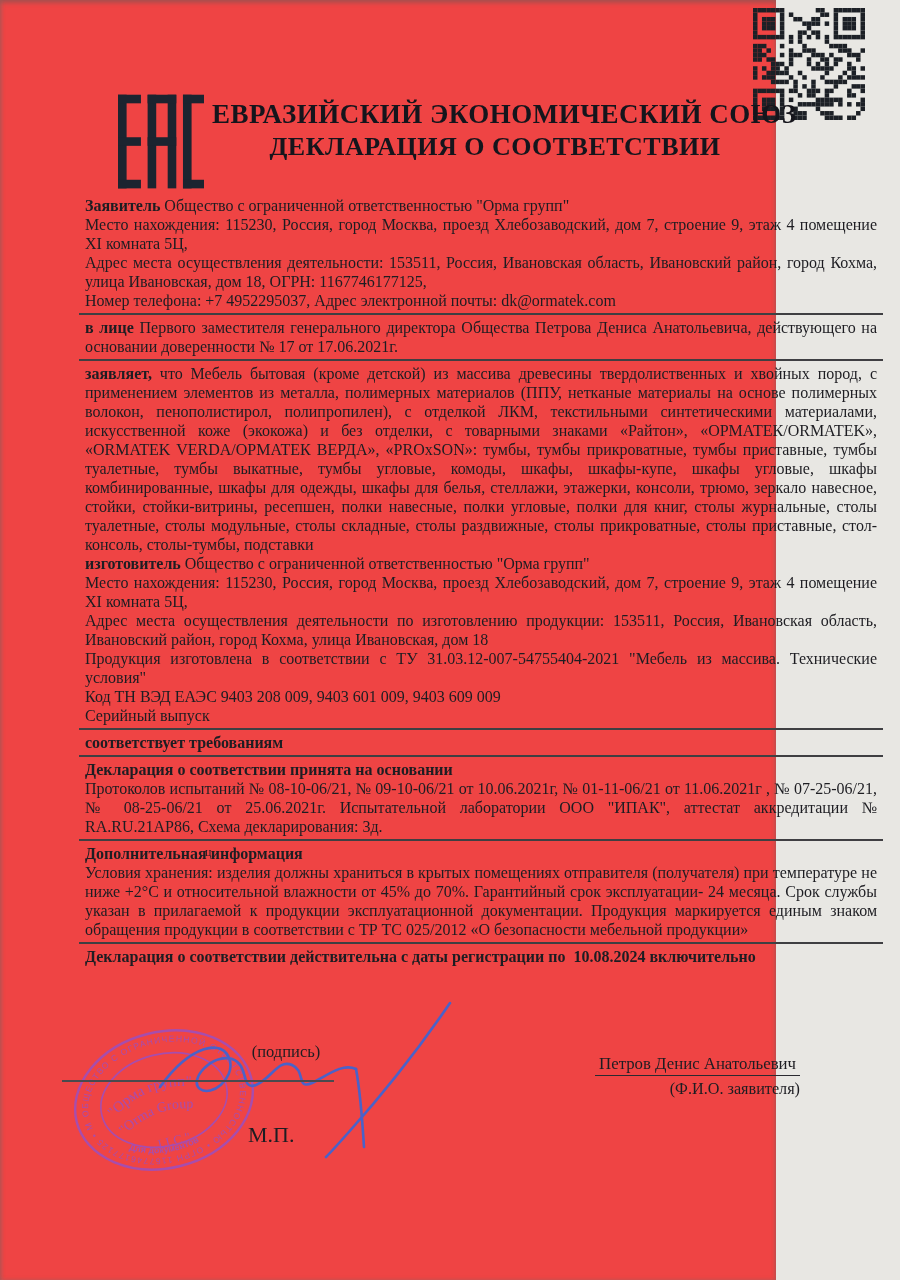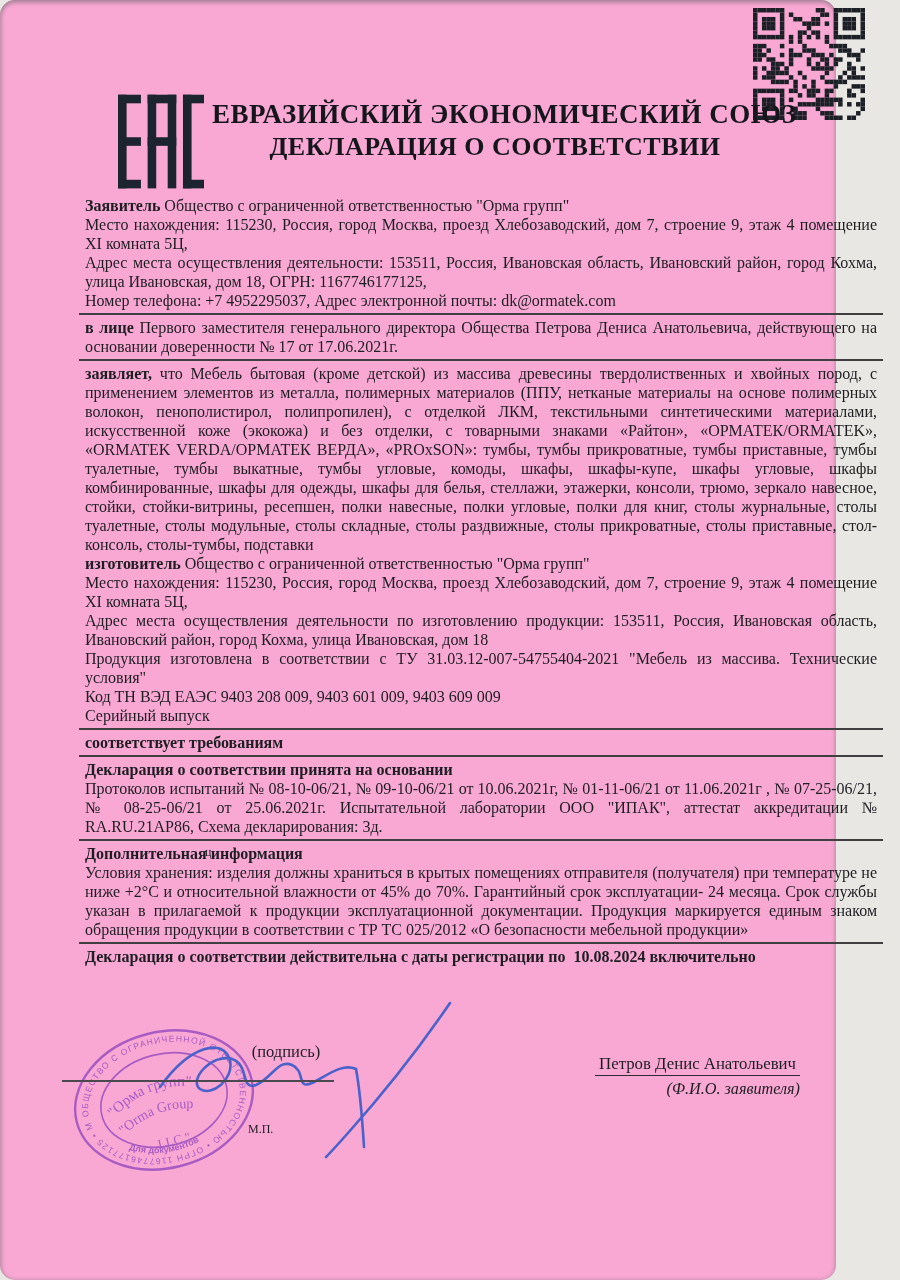--- a/index.html
+++ b/index.html
@@ -1,43 +1,42 @@
 <!DOCTYPE html>
 <html><head>
 <meta charset="utf-8">
 <style>
   html,body{margin:0;padding:0;}
   body{width:900px;height:1280px;overflow:hidden;background:#e8e7e3;}
   .page{
-    position:relative;width:836px;height:1280px;
-    background:#f9a8d4;
+    position:relative;width:776px;height:1280px;
+    background:#ef4444;
     box-shadow:inset 0 3px 4px rgba(90,90,88,.45), inset 3px 0 3px rgba(120,120,118,.18), inset -2px -2px 3px rgba(120,120,118,.12);
     font-family:"Liberation Serif","DejaVu Serif",serif;
     color:#1d1d22;
-    border-radius:15px;
   }
   
   .qr{position:absolute;left:753px;top:8px;width:112px;height:112px;}
   .eac{position:absolute;left:118px;top:94px;width:86px;height:97px;}
   .title{position:absolute;left:212px;top:97px;width:566px;text-align:center;font-weight:bold;letter-spacing:.5px;color:#15151c;}
   .title .t1{font-size:27px;line-height:34px;white-space:nowrap;}
   .title .t2{font-size:26px;line-height:32px;white-space:nowrap;text-align:center;}
   
   .doc{position:absolute;left:85px;top:196px;width:792px;font-size:16px;line-height:19px;text-align:justify;}
   .doc p{margin:0;}
   .b{font-weight:bold;}
   .rule{border:0;border-top:2px solid #3f3f42;margin:3px -6px 3px -6px;height:0;}
   .center-sp{white-space:pre-wrap;}
   
   .sig-line{position:absolute;left:62px;top:1080px;width:272px;border-top:2px solid #4a4a4e;}
   .sig-caption{position:absolute;left:206px;top:1042px;width:160px;text-align:center;font-size:16.5px;}
-  .mp{position:absolute;left:248px;top:1122px;font-size:12px;}
+  .mp{position:absolute;left:248px;top:1122px;font-size:22px;}
   .fio-block{position:absolute;left:540px;top:1054px;width:260px;text-align:right;font-size:16.8px;}
   .fio-name{display:inline-block;border-bottom:1.6px solid #2a2a30;padding:0 4px 1px 4px;}
-  .fio-caption{margin-top:4px;font-size:16.2px;font-style:italic;}
+  .fio-caption{margin-top:4px;font-size:16.2px;}
   .stamp{position:absolute;left:56px;top:1018px;width:216px;height:164px;transform:rotate(-14deg);opacity:.85;}
   .signature-ink{position:absolute;left:120px;top:995px;width:420px;height:175px;pointer-events:none;}
   .artifact{position:absolute;left:205px;top:845px;font-size:12px;}
   
   .reg{position:absolute;left:86px;top:1163px;font-weight:bold;font-size:17.2px;line-height:22.5px;color:#1b1b20;}
   .reg .r2{margin-left:7px;}
 </style>
 </head>
 <body>
 

